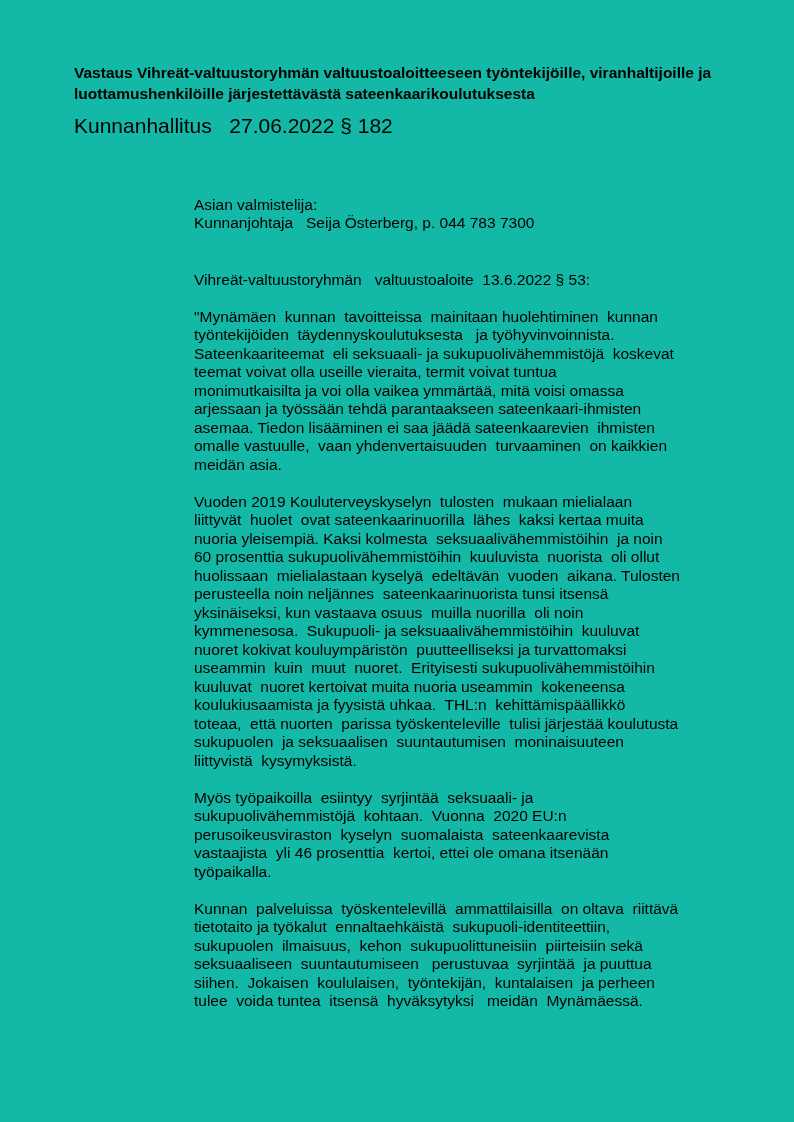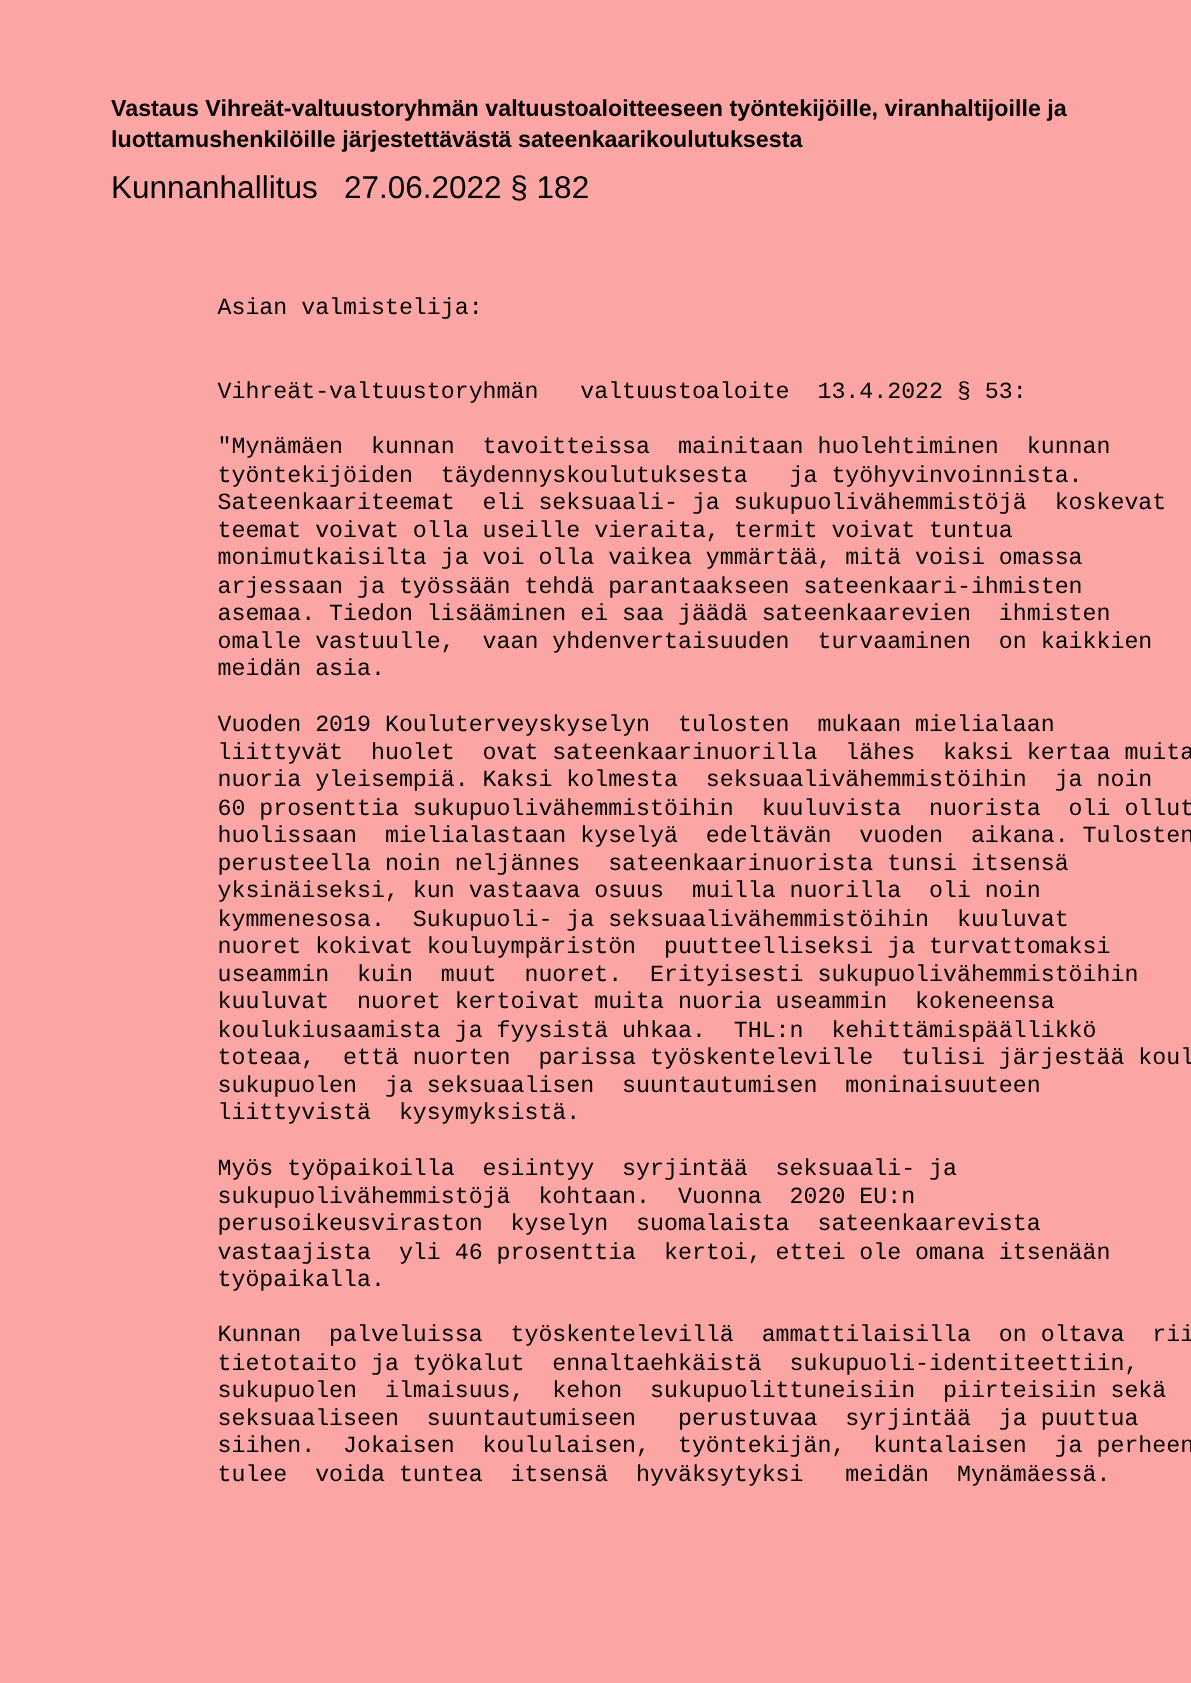--- a/index.html
+++ b/index.html
@@ -10,40 +10,39 @@
   body {
     width: 794px;
     height: 1122px;
     font-family: "Liberation Sans", sans-serif;
     color: #000000;
   }
   .page {
     box-sizing: border-box;
     width: 794px;
     height: 1122px;
-    background: #fca5a5;
+    background: #14b8a6;
     padding: 62px 20px 0 74px;
     overflow: hidden;
   }
   .doc-title {
     margin: 0;
     font-size: 15.5px;
     font-weight: 700;
     line-height: 21px;
     white-space: pre;
   }
   .committee-line {
     margin-top: 13px;
     font-size: 21px;
     line-height: 18.5px;
     white-space: pre;
   }
   .body-col {
-    margin-left: 71px;
-    font-family: Liberation Mono, monospace;
+    margin-left: 120px;
   }
   .preparer-block {
     margin-top: 60px;
   }
   .text-line {
     font-size: 15.5px;
     line-height: 18.5px;
     white-space: pre;
   }
   .initiative-line {
@@ -66,23 +65,24 @@
 
   <h1 class="doc-title">Vastaus Vihreät-valtuustoryhmän valtuustoaloitteeseen työntekijöille, viranhaltijoille ja
 luottamushenkilöille järjestettävästä sateenkaarikoulutuksesta</h1>
 
   <div class="committee-line">Kunnanhallitus   27.06.2022 § 182</div>
 
   <div class="body-col">
 
     <div class="preparer-block">
       <div class="text-line">Asian valmistelija:</div>
+      <div class="text-line">Kunnanjohtaja   Seija Österberg, p. 044 783 7300</div>
     </div>
 
-    <div class="initiative-line">Vihreät-valtuustoryhmän   valtuustoaloite  13.4.2022 § 53:</div>
+    <div class="initiative-line">Vihreät-valtuustoryhmän   valtuustoaloite  13.6.2022 § 53:</div>
 
     <p class="para">"Mynämäen  kunnan  tavoitteissa  mainitaan huolehtiminen  kunnan
 työntekijöiden  täydennyskoulutuksesta   ja työhyvinvoinnista.
 Sateenkaariteemat  eli seksuaali- ja sukupuolivähemmistöjä  koskevat
 teemat voivat olla useille vieraita, termit voivat tuntua
 monimutkaisilta ja voi olla vaikea ymmärtää, mitä voisi omassa
 arjessaan ja työssään tehdä parantaakseen sateenkaari-ihmisten
 asemaa. Tiedon lisääminen ei saa jäädä sateenkaarevien  ihmisten
 omalle vastuulle,  vaan yhdenvertaisuuden  turvaaminen  on kaikkien
 meidän asia.</p>

